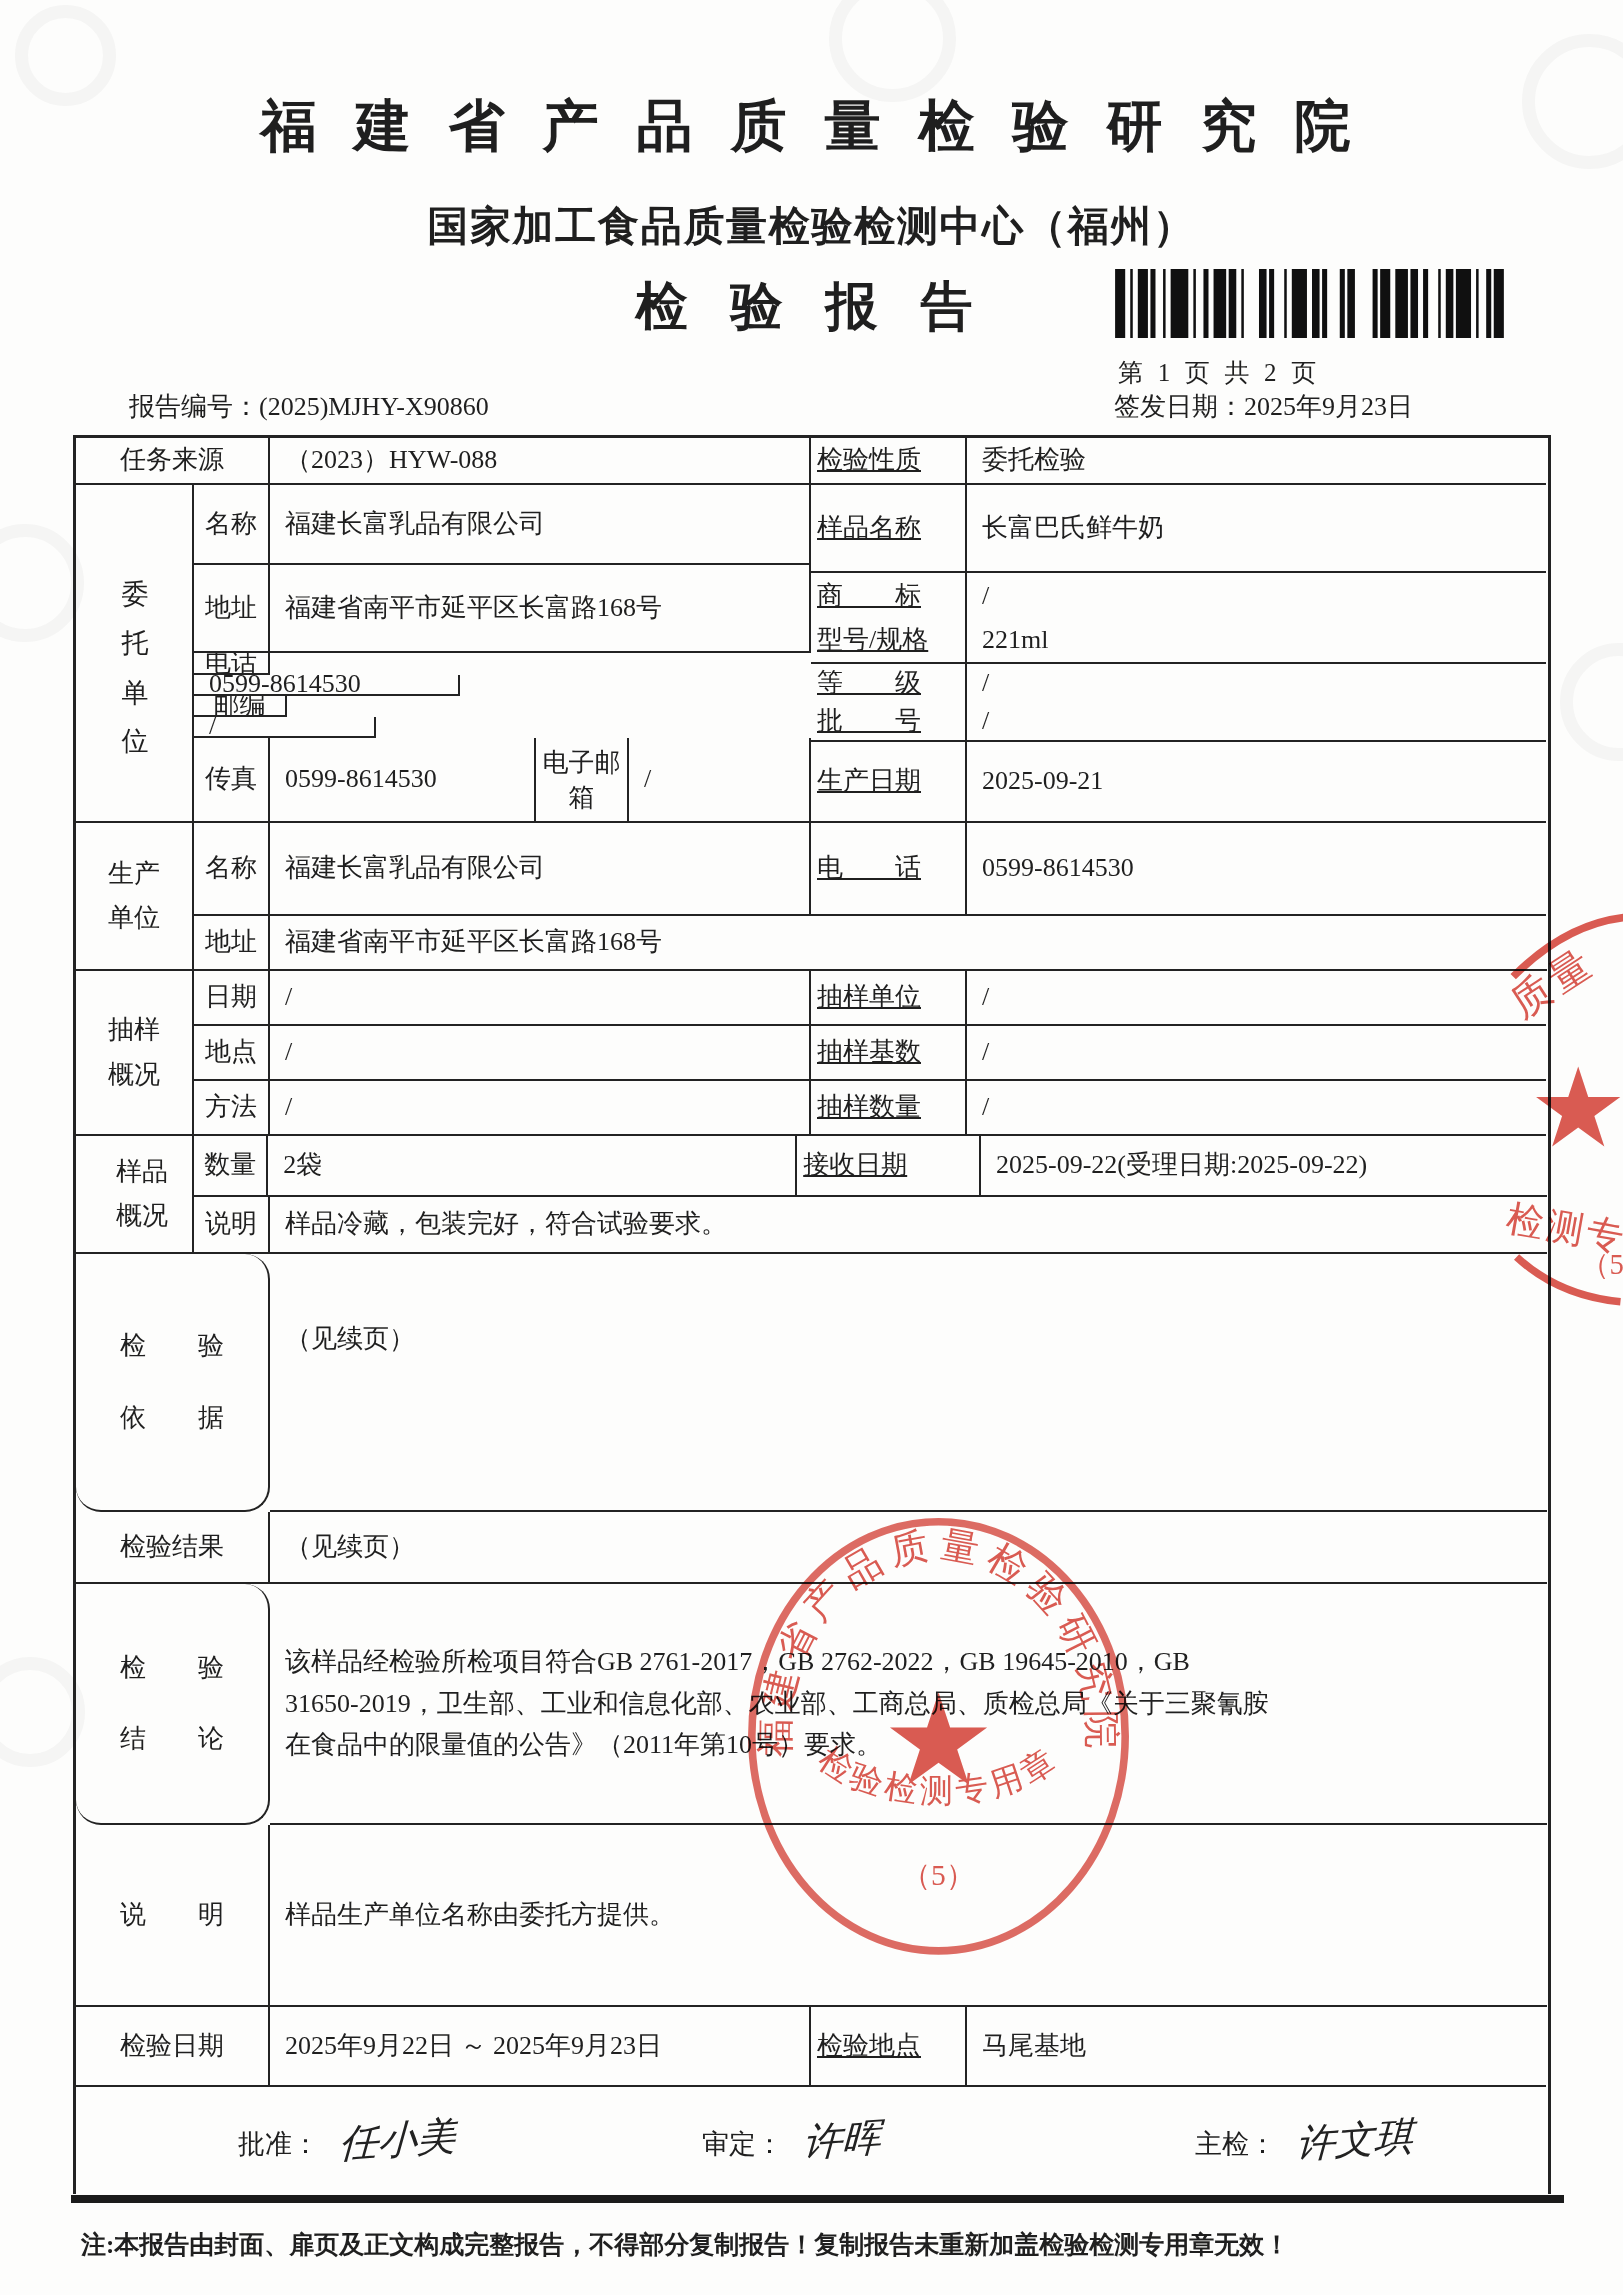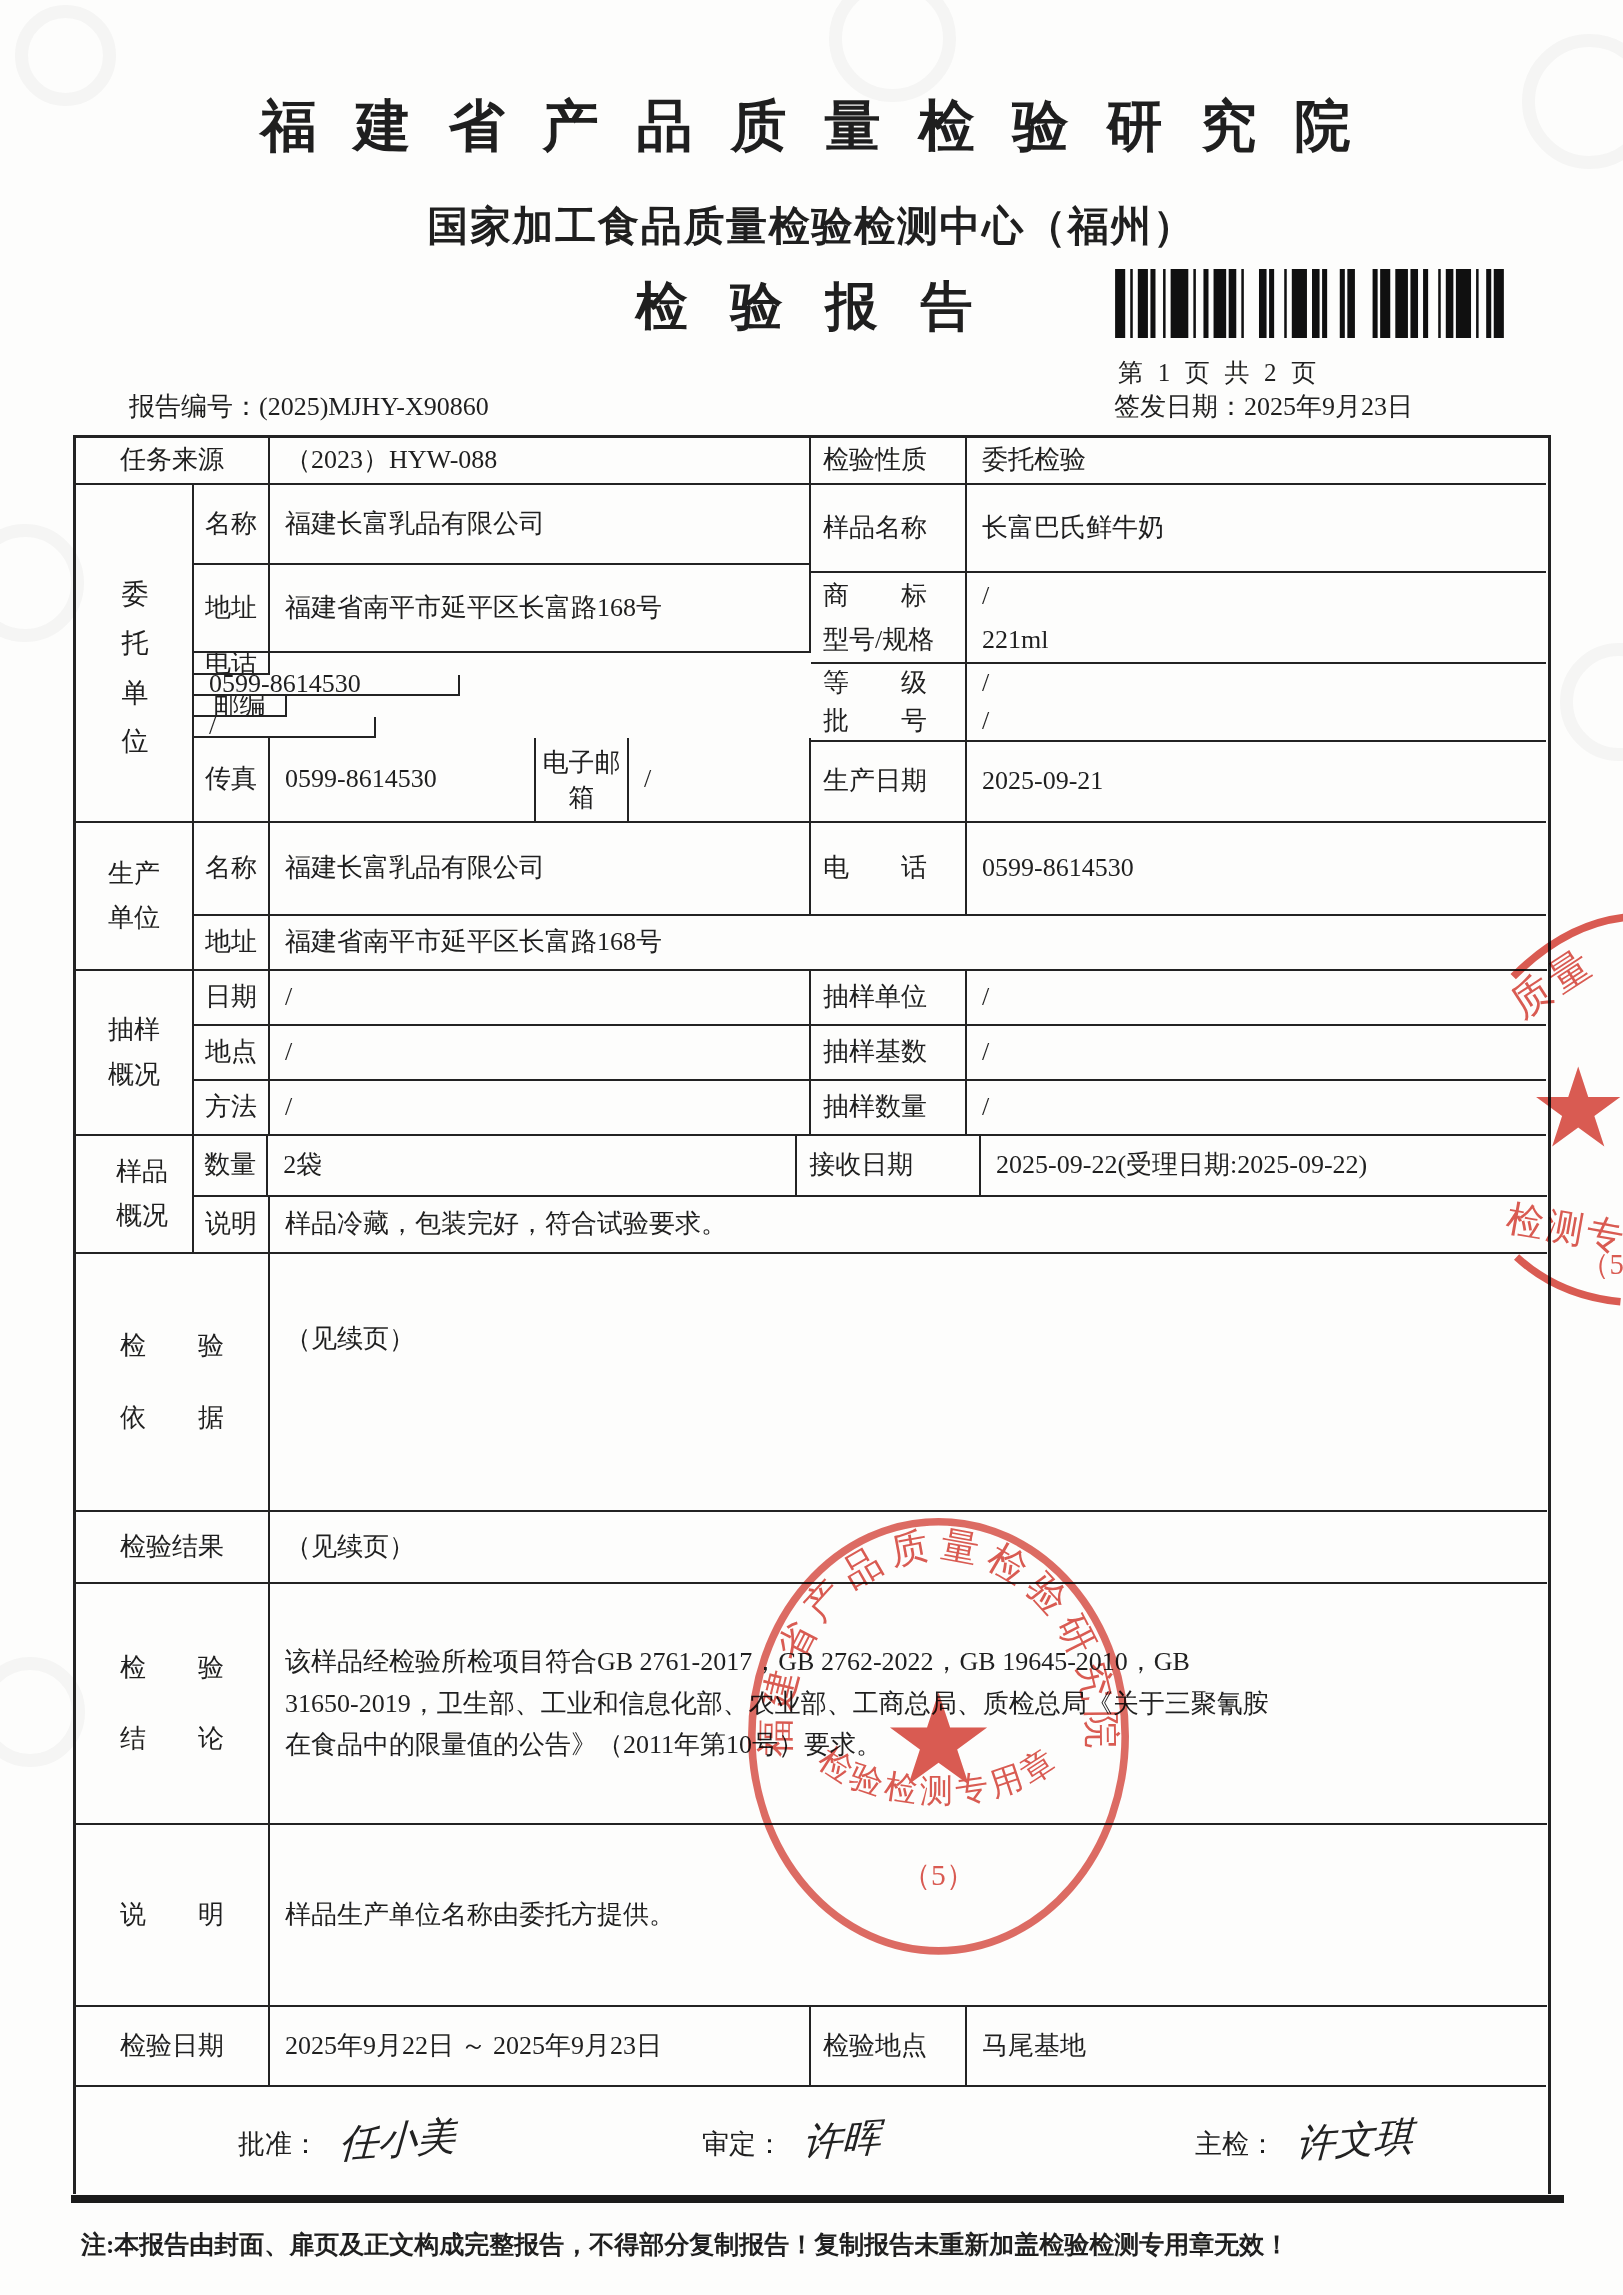--- a/index.html
+++ b/index.html
@@ -24,26 +24,26 @@
   .tbl { position:absolute; left:73px; top:435px; width:1478px;
          border:3.4px solid #232323; border-bottom:none; background:transparent; }
   .band { display:flex; }
   .col { display:flex; flex-direction:column; }
   .row { display:flex; }
   .c { border-right:2.5px solid #232323; border-bottom:2.5px solid #232323;
        display:flex; align-items:center; overflow:hidden; }
   .nr { border-right:none; }
   .nb { border-bottom:none; }
   .lab { justify-content:center; text-align:center; }
-  .dlab { padding-left:12px; }
+  .dlab { padding-left:6px;text-decoration:underline; }
   .val { padding-left:15px; }
   .vtext { writing-mode:vertical-lr; text-orientation:upright;
            letter-spacing:1.85em; padding-top:8.5px; font-size:27px; }
   .grp2 { width:56px; text-align:center; line-height:1.7; font-size:26px; }
-  .biglab { flex-direction:column; justify-content:center; gap:39px; }
+  .biglab { flex-direction:column; justify-content:center; gap:39px;border-radius:25px; }
   .biglab div { text-align:center; }
   .topval { align-items:flex-start; padding-top:69px; }
   .concl { line-height:1.6; padding-right:34px; }
   .concl span { display:inline-block; max-width:985px; }
   
   .sig-label { font-size:27px; display:inline-block; }
   .sig-name { font-size:39px; font-style:italic; display:inline-block;
               transform:rotate(-4deg) skewX(-6deg); margin-left:20px; color:#222; }
   
   .thick { position:absolute; left:71px; top:2195px; width:1493px; height:7.6px; background:#1b1b1b; }

